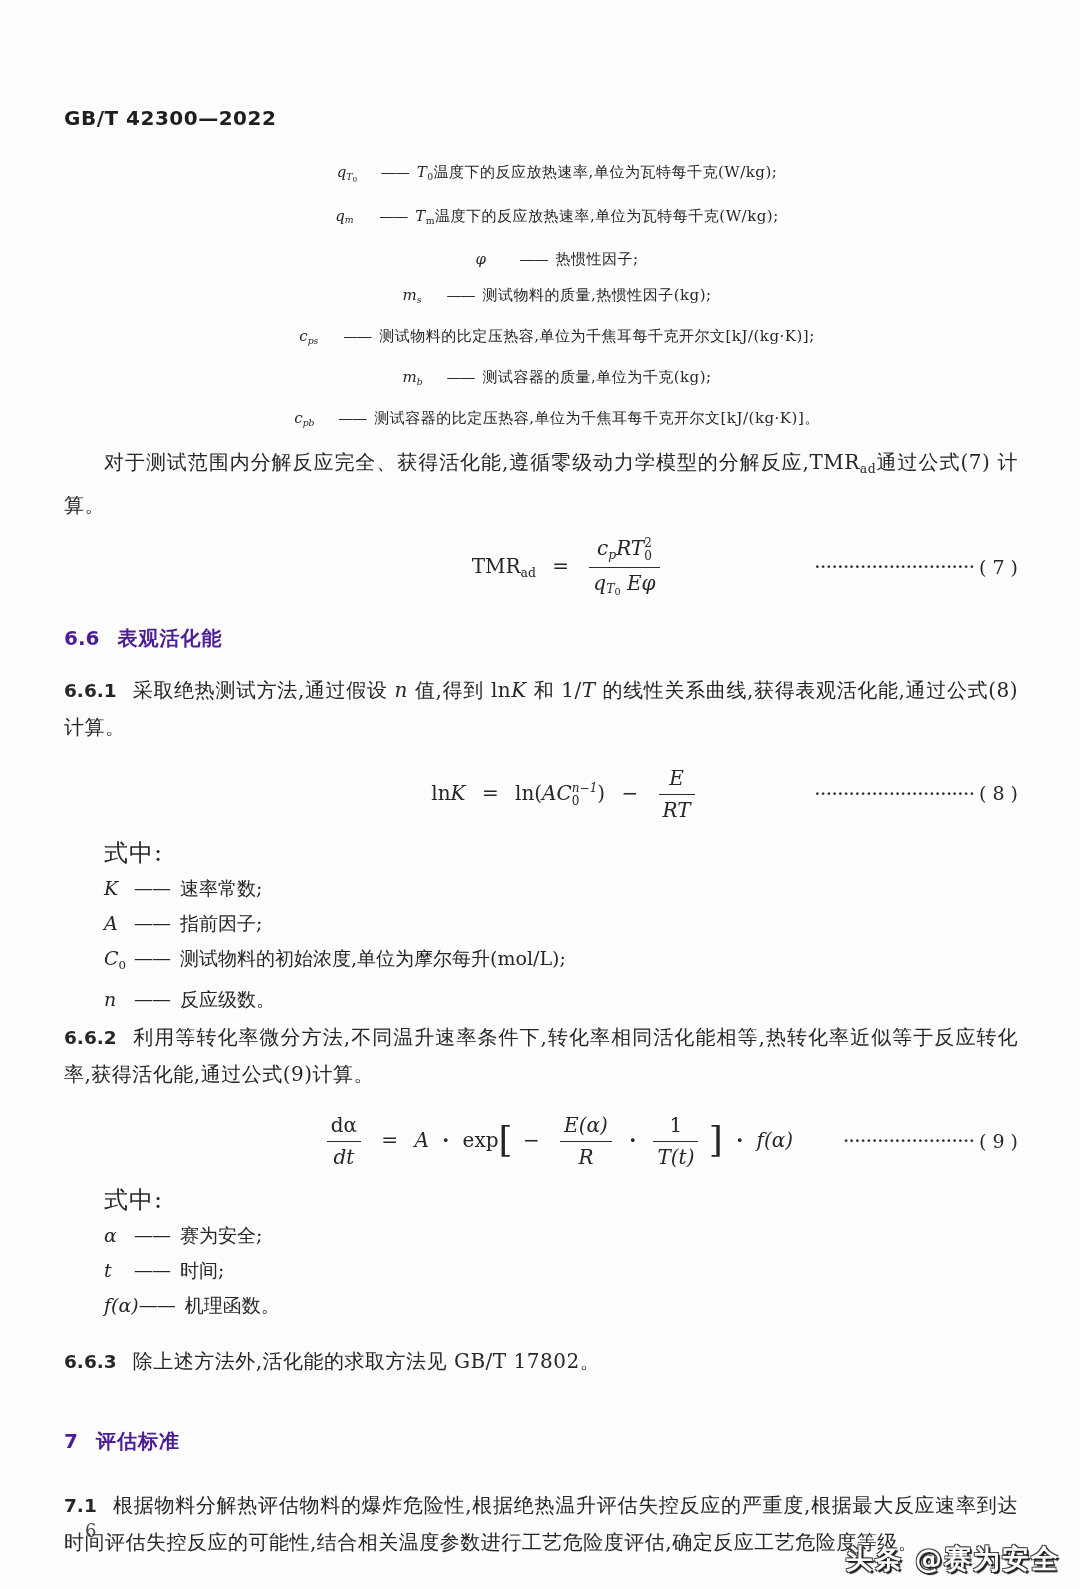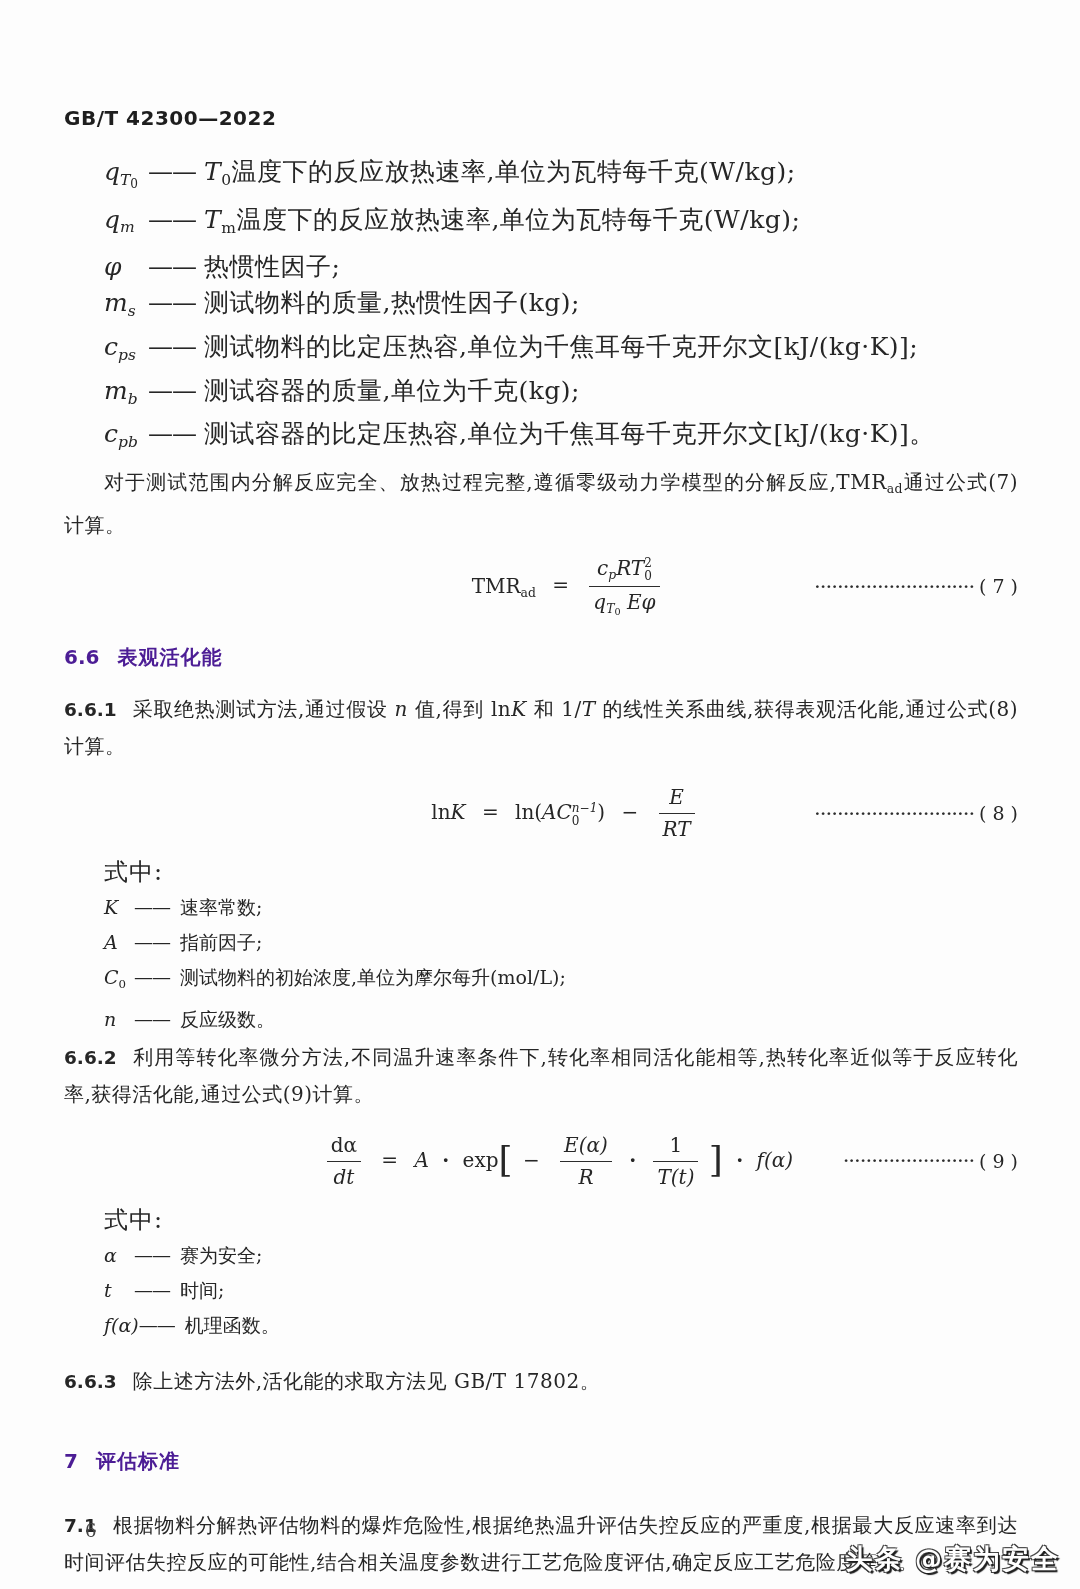--- a/index.html
+++ b/index.html
@@ -17,21 +17,21 @@
     font-weight:bold; font-size:20px; color:#1e1e1e; letter-spacing:0.5px;
   }
 
   .it { font-style:italic; }
   .rm { font-style:normal; }
   .sb { font-size:0.62em; vertical-align:-0.3em; }
   .sbsb { font-size:0.78em; vertical-align:-0.25em; }
 
   
   .defs { margin-top:24px; }
-  .def-row { display:flex; align-items:baseline; min-height:36px; font-size:25px; line-height:36px; margin-left:40px; }
+  .def-row { display:flex; align-items:baseline; min-height:36px; font-size:15px; line-height:36px; margin-left:32px;justify-content:center; }
   .def-sym { min-width:44px; flex-shrink:0; }
   .def-dash { letter-spacing:-1px; margin-right:8px; white-space:nowrap; }
   .def-text { letter-spacing:0.5px; }
 
   .para { font-size:20px; line-height:37px; text-align:justify; text-indent:2em; margin:4px 0 0 0; letter-spacing:0.5px; }
 
   
   .eqrow { display:flex; align-items:center; line-height:1.25; margin:12px 0; }
   .eq-spacer { flex:1.15; }
   .eq-formula { font-size:20px; white-space:nowrap; }
@@ -128,21 +128,21 @@
       <span class="def-text"><span>测试容器的质量,单位为千克(kg);</span></span>
     </div>
 
     <div class="def-row">
       <span class="def-sym"><span class="it">c</span><span class="sb it">pb</span></span>
       <span class="def-dash">——</span>
       <span class="def-text"><span>测试容器的比定压热容,单位为千焦耳每千克开尔文[kJ/(kg·K)]。</span></span>
     </div>
   </div>
 
-  <p class="para"><span>对于测试范围内分解反应完全、放热过程完整,遵循零级动力学模型的分解反应,TMR</span><span class="sb">ad</span><span>通过公式(7) 计算。</span></p>
+  <p class="para"><span>对于测试范围内分解反应完全、获得活化能,遵循零级动力学模型的分解反应,TMR</span><span class="sb">ad</span><span>通过公式(7) 计算。</span></p>
 
   <div class="eqrow">
     <span class="eq-spacer"></span>
     <span class="eq-formula">
       <span class="rm">TMR</span><span class="sb rm">ad</span>
       <span class="opgap rm">=</span>
       <span class="frac">
         <span class="fnum"><span class="it">c</span><span class="sb it">p</span><span class="it">RT</span><span class="ss"><span>2</span><span>0</span></span></span>
         <span class="fden"><span class="it">q</span><span class="sb"><span class="it">T</span><span class="sbsb">0</span></span> <span class="it">Eφ</span></span>
       </span>

